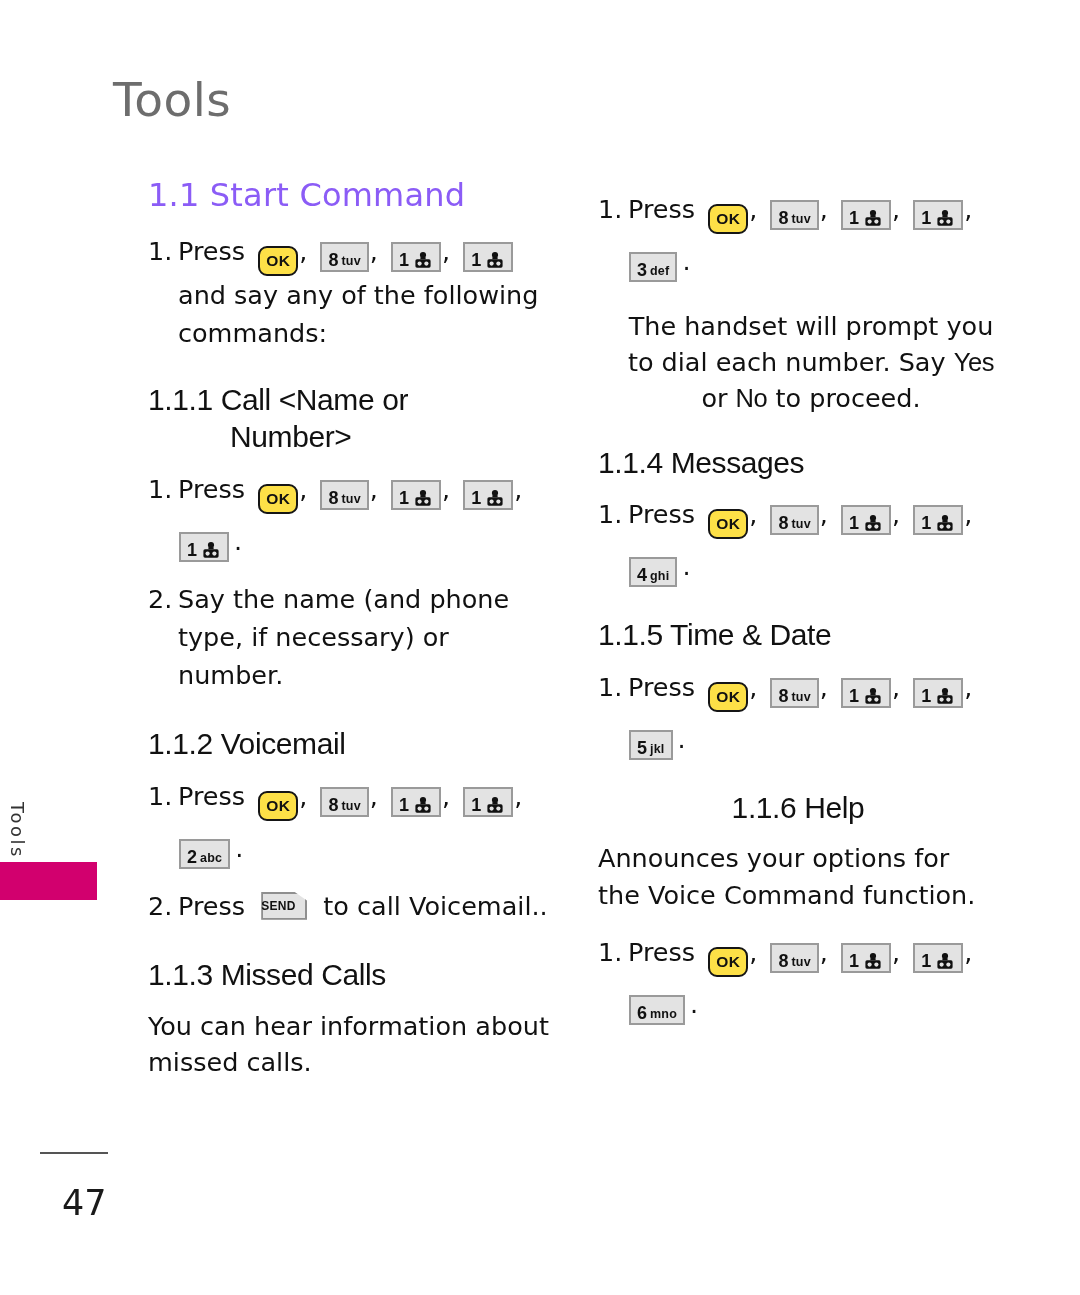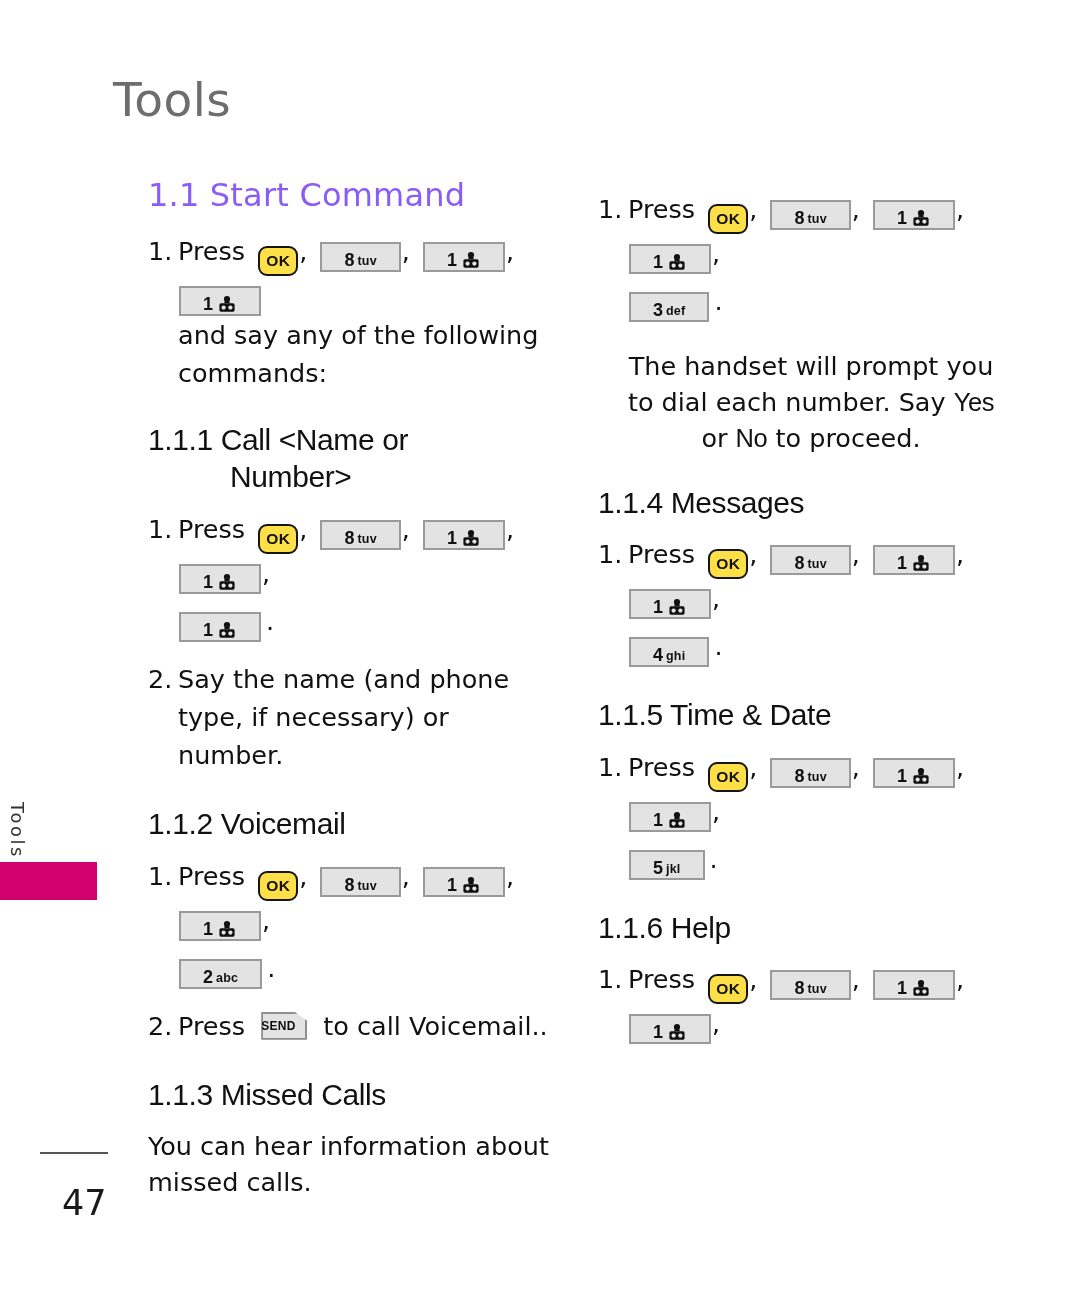--- a/index.html
+++ b/index.html
@@ -172,21 +172,21 @@
     letter-spacing: 0.3px;
     color: #111111;
   }
 
   
   .key-num {
     height: 30px;
     border: 2px solid #9a9a9a;
     background: #e3e3e3;
     color: #111111;
-    padding: 0 22px;
+    padding: 0 6px;
     line-height: 26px;
     text-align: center;
   }
   .key-num .digit {
     font-size: 18px;
     font-weight: 700;
     vertical-align: 0px;
   }
   .key-num .letters {
     font-size: 12.5px;
@@ -456,21 +456,22 @@
               <rect x="2.4" y="8.3" width="15.2" height="8.4" rx="1.6" fill="#111"></rect>
               <circle cx="6.6" cy="12.6" r="2.1" fill="#e3e3e3"></circle>
               <circle cx="13.4" cy="12.6" r="2.1" fill="#e3e3e3"></circle>
             </svg></span></span><span>,</span>
 
       <span class="cont" style="margin-top:8px;">
         <span class="key key-num"><span class="digit">5</span><span class="letters">jkl</span></span><span class="sep"></span><span>.</span>
       </span>
     </div>
 
-    <div class="h-sub cond" style="margin-top:30px;">1.1.6 Help</div>
+    <div class="h-sub cond" style="margin-top:30px;text-align:center;">1.1.6 Help</div>
+    <div class="para" style="margin-bottom:20px;">Announces your options for the Voice Command function.</div>
 
     <div class="step">
       <span class="num">1.</span>
       <span>Press</span><span class="sep"></span>
 
       <span class="key key-ok">OK</span><span>,</span><span class="sep"></span>
 
       <span class="key key-num"><span class="digit">8</span><span class="letters">tuv</span></span><span>,</span><span class="sep"></span>
 
       <span class="key key-num"><span class="digit">1</span><span class="vm-glyph"><svg viewBox="0 0 20 19" width="20" height="19">
@@ -482,20 +483,23 @@
             </svg></span></span><span>,</span><span class="sep"></span>
 
       <span class="key key-num"><span class="digit">1</span><span class="vm-glyph"><svg viewBox="0 0 20 19" width="20" height="19">
               <circle cx="10" cy="4" r="3.1" fill="#111"></circle>
               <rect x="7.4" y="6.2" width="5.2" height="2" fill="#111"></rect>
               <rect x="2.4" y="8.3" width="15.2" height="8.4" rx="1.6" fill="#111"></rect>
               <circle cx="6.6" cy="12.6" r="2.1" fill="#e3e3e3"></circle>
               <circle cx="13.4" cy="12.6" r="2.1" fill="#e3e3e3"></circle>
             </svg></span></span><span>,</span>
 
+      <span class="cont" style="margin-top:8px;">
+        <span class="key key-num"><span class="digit">6</span><span class="letters">mno</span></span><span class="sep"></span><span>.</span>
+      </span>
     </div>
 
   </div>
 
   <div id="footer-rule"></div>
   <div id="page-number">47</div>
 
 </div>
 
 </body></html>

